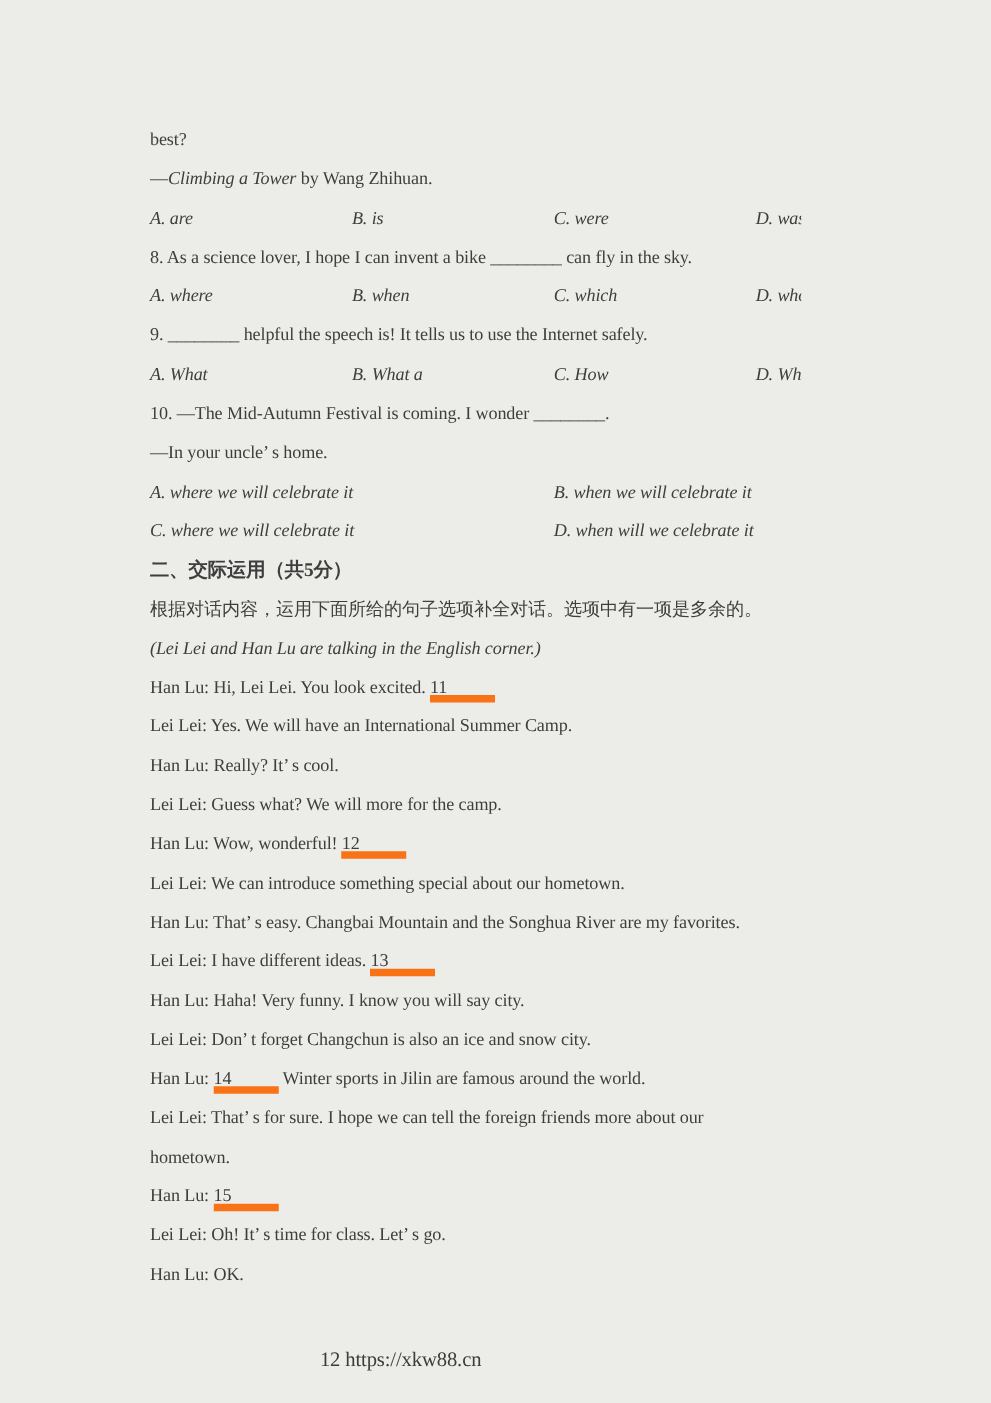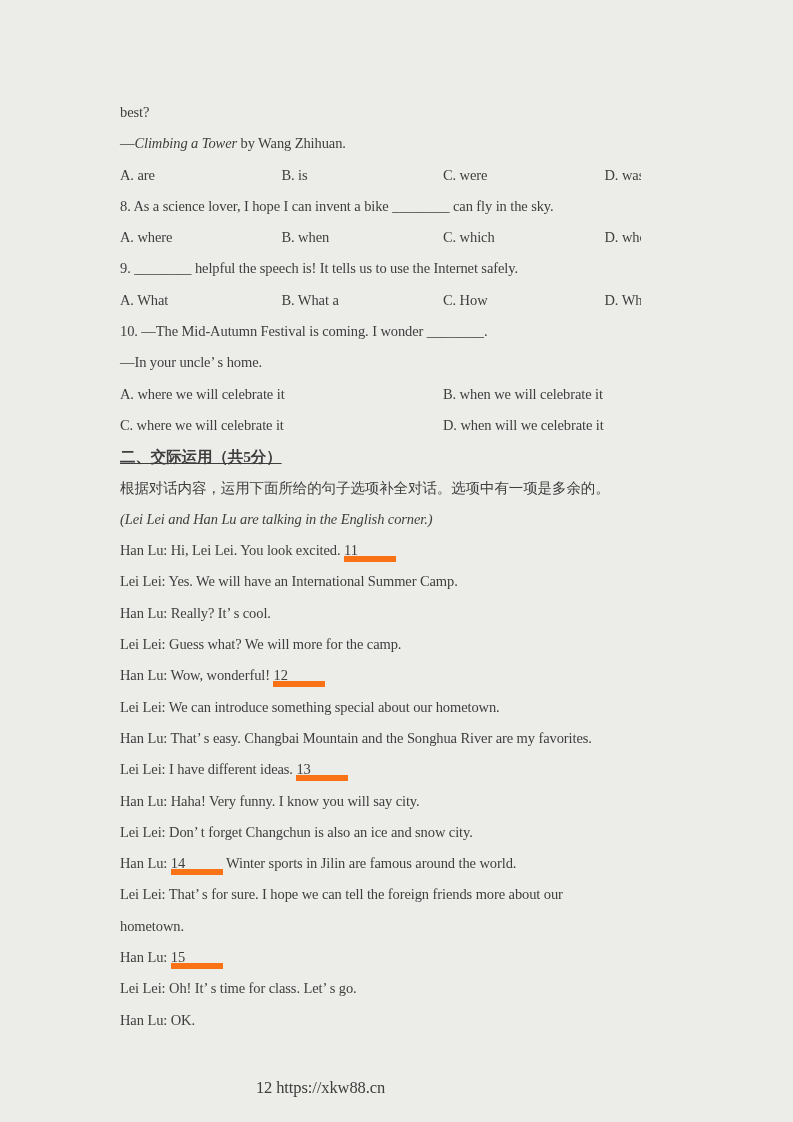--- a/index.html
+++ b/index.html
@@ -20,22 +20,22 @@
     position: absolute;
     left: 120px;
     top: 97px;
     width: 580px;
   }
   .line {
     height: 31.3px;
     line-height: 31.3px;
     white-space: pre;
   }
-  .line.heading { font-weight: bold; font-size: 15.5px; text-decoration: underline; }
-  .opt { display: inline-block; }
+  .line.heading { font-weight: bold; font-size: 15.5px; }
+  .opt { display: inline-block; font-style: italic; }
   .cols4 .opt { width: 161.5px; }
   .cols4 .opt:last-child { width: auto; }
   .cols2 .opt { width: 323px; }
   .cols2 .opt:last-child { width: auto; }
   .italic { font-style: italic; }
   .blank {
     display: inline-block;
     min-width: 52px;
     text-align: left;
     border-bottom: 6px solid #f97316;

